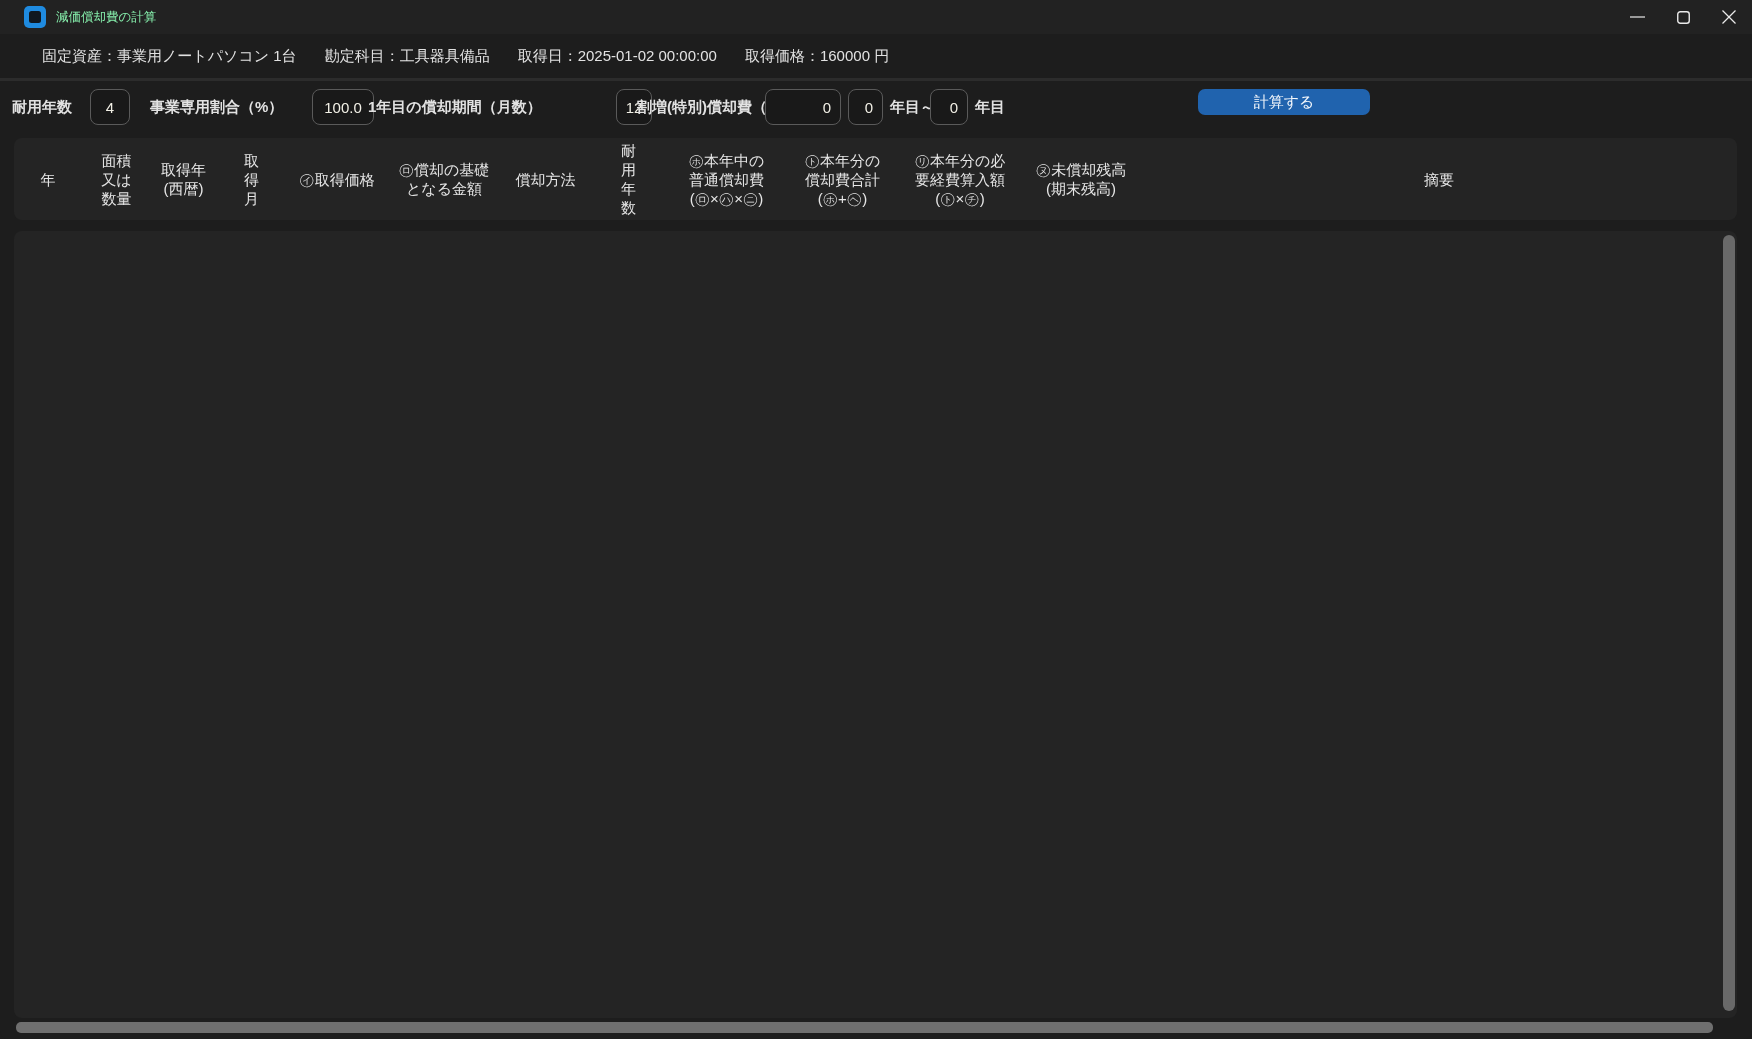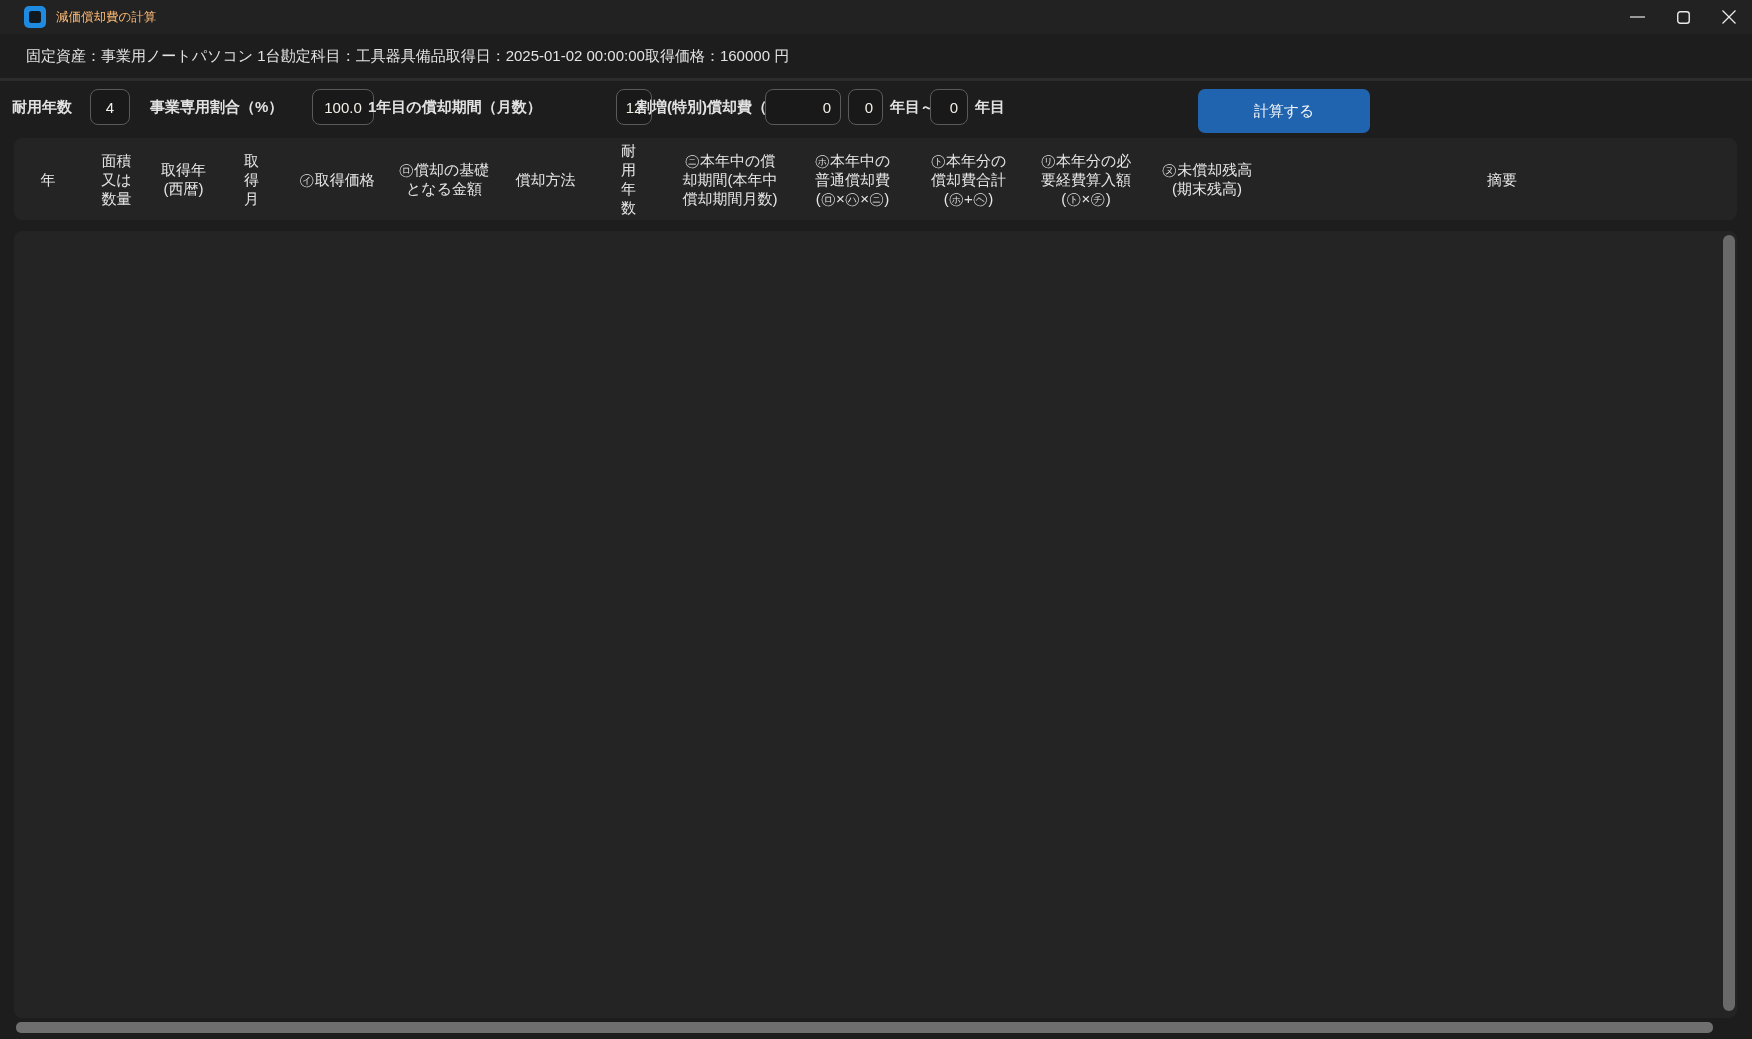--- a/index.html
+++ b/index.html
@@ -9,36 +9,36 @@
     font-family:"Liberation Sans", sans-serif;
     color:#e4e4e4;
     overflow:hidden;
   }
   .window { position:relative; width:1752px; height:1039px; background:#1d1d1d; overflow:hidden; border-radius:0 0 8px 8px; }
 
   
   .titlebar { position:absolute; top:0; left:0; right:0; height:34px; background:#222222; display:flex; align-items:center; }
   .app-icon { width:22px; height:22px; margin-left:24px; background:#1f8be0; border-radius:5px; position:relative; flex:0 0 auto; }
   .app-icon-inner { position:absolute; left:5px; top:5px; width:12px; height:12px; background:#101820; border-radius:2.5px; }
-  .title-text { margin-left:10px; font-size:12.5px; color:#fdba74; }
+  .title-text { margin-left:10px; font-size:12.5px; color:#86efac; }
   .win-controls { margin-left:auto; display:flex; height:34px; }
   .win-btn { width:46px; height:34px; display:flex; align-items:center; justify-content:center; background:transparent; border:none; }
   .win-btn svg { display:block; }
 
   
-  .infobar { position:absolute; top:34px; left:0; right:0; height:44px; display:flex; align-items:center; padding-left:26px; font-size:15px; color:#e2e2e2; white-space:nowrap; }
+  .infobar { position:absolute; top:34px; left:0; right:0; height:44px; display:flex; align-items:center; padding-left:42px; gap:28px; font-size:15px; color:#e2e2e2; white-space:nowrap; }
 
   .divider { position:absolute; top:78px; left:0; width:100%; height:3px; background:#2c2c2c; }
 
   
   .inputrow { position:absolute; top:88px; left:0; right:0; height:40px; font-size:15px; }
   .inputrow .lbl { position:absolute; top:0; height:38px; line-height:38px; color:#e2e2e2; white-space:nowrap;font-weight:bold; }
   .inbox { position:absolute; top:1px; height:36px; background:#191919; border:1px solid #5a5a5a; border-radius:8px; color:#f2f0e6; font-size:15px; font-family:"Liberation Sans", sans-serif; text-align:center; outline:none; }
   .inbox.right { text-align:right; padding-right:9px; }
-  .calc-btn { position:absolute; top:1px; left:1198px; width:172px; height:44px; background:#2063ae; border:none; border-radius:7px; color:#f4f8fc; font-size:15px; font-family:"Liberation Sans", sans-serif; cursor:pointer; }
+  .calc-btn { position:absolute; top:1px; left:1198px; width:172px; height:26px; background:#2063ae; border:none; border-radius:7px; color:#f4f8fc; font-size:15px; font-family:"Liberation Sans", sans-serif; cursor:pointer; }
 
   
   .thead { position:absolute; top:138px; left:14px; width:1723px; height:82px; background:#242424; border-radius:8px; display:flex; align-items:stretch; overflow:hidden; }
   .th { display:flex; align-items:center; justify-content:center; text-align:center; white-space:pre-line; font-size:15px; line-height:19px; color:#e6e6e6; }
 
   
   .tbody { position:absolute; top:231px; left:14px; width:1723px; height:787px; background:#242424; border-radius:8px; }
 
   
   .vscroll-thumb { position:absolute; left:1723px; top:235px; width:12px; height:776px; background:#696969; border-radius:6px; }
@@ -120,23 +120,20 @@
 得
 月</div>
     <div class="th" style="width:100px">㋑取得価格</div>
     <div class="th" style="width:114px">㋺償却の基礎
 となる金額</div>
     <div class="th" style="width:89px">償却方法</div>
     <div class="th" style="width:77px">耐
 用
 年
 数</div>
-    <div class="th" style="width:126px">㋥本年中の償
-却期間(本年中
-償却期間月数)</div>
     <div class="th" style="width:119px">㋭本年中の
 普通償却費
 (㋺×㋩×㋥)</div>
     <div class="th" style="width:113px">㋣本年分の
 償却費合計
 (㋭+㋬)</div>
     <div class="th" style="width:122px">㋷本年分の必
 要経費算入額
 (㋣×㋠)</div>
     <div class="th" style="width:120px">㋦未償却残高

